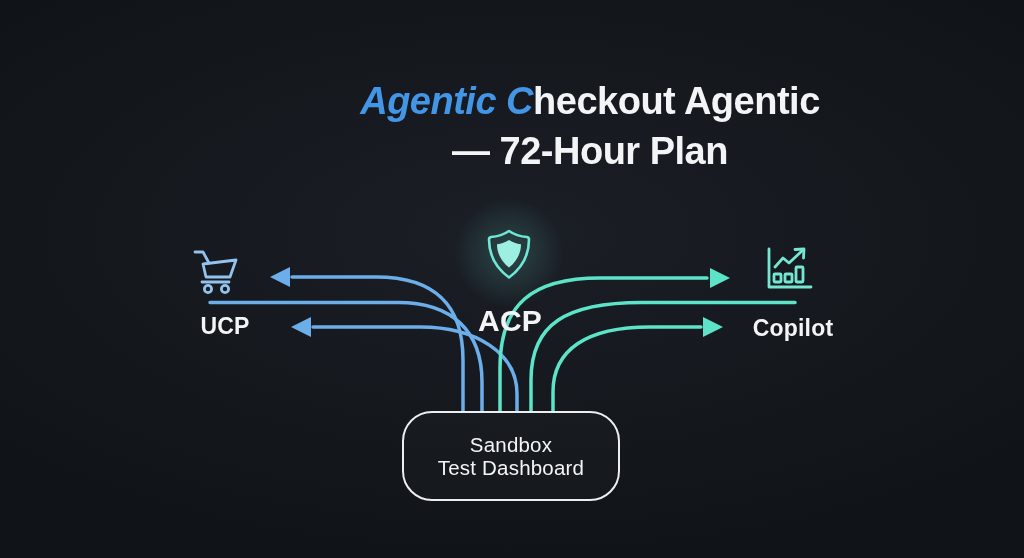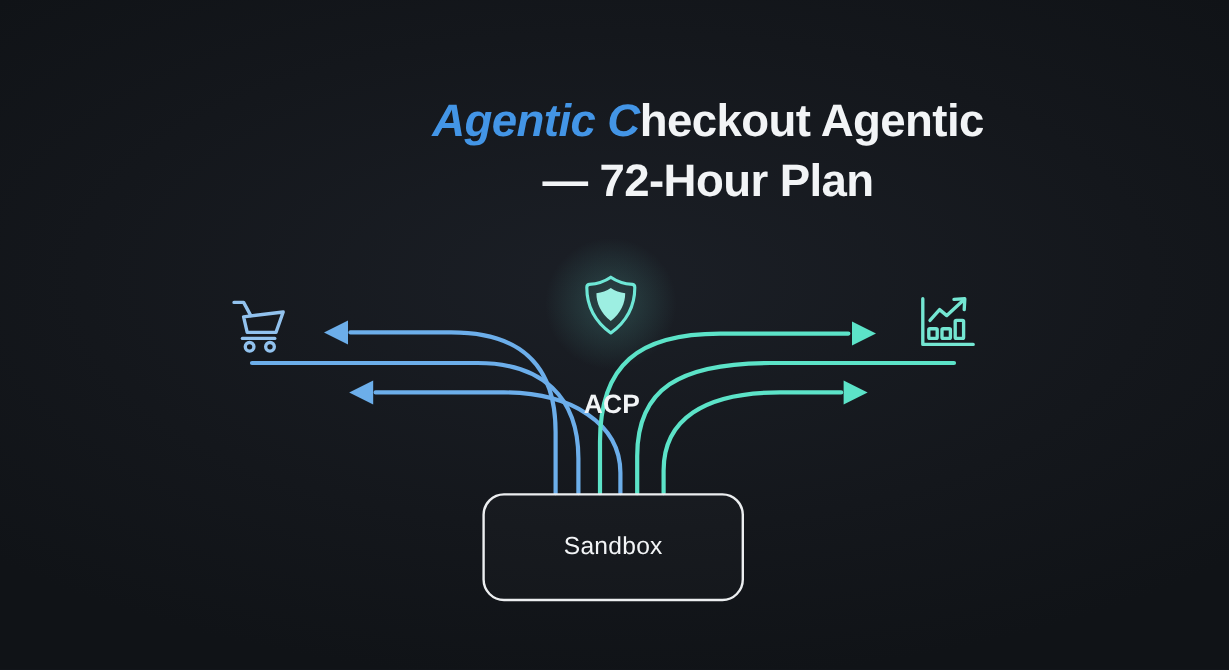--- a/index.html
+++ b/index.html
@@ -32,26 +32,26 @@
     position:absolute;left:452px;top:196px;width:114px;height:114px;border-radius:50%;
     background:radial-gradient(circle, rgba(110,231,214,0.20) 0%, rgba(110,231,214,0.07) 45%, rgba(110,231,214,0) 68%);
     pointer-events:none;
   }
   
   .node-label{
     position:absolute;color:var(--text,#f2f4f6);font-weight:600;font-size:23px;
     text-align:center;letter-spacing:0.2px;
   }
   .label-ucp{left:170px;top:313px;width:110px;}
-  .label-acp{left:460px;top:304px;width:100px;font-size:22px;margin-top:20px;}
+  .label-acp{left:460px;top:304px;width:100px;font-size:30px;}
   .label-copilot{left:733px;top:315px;width:120px;}
   
   .dashboard{
     position:absolute;left:402px;top:411px;width:214px;height:86px;
-    border:2px solid var(--dashboard-border,#eceef0);border-radius:18px;
+    border:2px solid var(--dashboard-border,#eceef0);border-radius:30px;
     background:rgba(255,255,255,0.015);
     display:flex;flex-direction:column;align-items:center;justify-content:center;
     color:var(--text,#f2f4f6);font-size:20.5px;line-height:23.5px;font-weight:500;
     text-align:center;letter-spacing:0.2px;
   }
 </style>
 </head>
 <body style="--background: #14171c; --title-accent: #4395e6; --text: #f2f4f6; --ucp-flow: #6caeea; --acp-flow: #5ce3c8; --cart-icon: #92c2ee; --shield-icon: #6ee7d6; --shield-fill: #9defe2; --chart-icon: #74e6d2; --dashboard-border: #eceef0;">
 
 <div class="stage">
@@ -80,35 +80,38 @@
 
   <svg class="icon" style="left:188px;top:245px;" width="54" height="50" viewBox="0 0 54 50">
     <g fill="none" stroke="#92c2ee" stroke-width="2.8" stroke-linecap="round" stroke-linejoin="round">
       <path d="M 7 7 H 15 L 21 18"></path>
       <path d="M 15 19 L 48 15 L 42 32 H 18 Z"></path>
       <path d="M 14 37 H 41"></path>
       <circle cx="20" cy="44" r="3.6"></circle>
       <circle cx="37" cy="44" r="3.6"></circle>
     </g>
   </svg>
+  <div class="node-label label-ucp">UCP</div>
 
   <svg class="icon" style="left:486px;top:228px;" width="46" height="54" viewBox="0 0 46 54">
     <path d="M 23 3 C 28 6.5 34 8.5 41 9 C 42.5 9.3 43 10 43 11.5 C 43 25 38 38.5 23 49.5 C 8 38.5 3 25 3 11.5 C 3 10 3.5 9.3 5 9 C 12 8.5 18 6.5 23 3 Z" fill="none" stroke="#6ee7d6" stroke-width="2.6" stroke-linejoin="round"></path>
     <path d="M 23 12 C 26.5 14.3 30.5 15.8 35 16.3 C 35 24.5 31.5 32.8 23 39.6 C 14.5 32.8 11 24.5 11 16.3 C 15.5 15.8 19.5 14.3 23 12 Z" fill="#9defe2"></path>
   </svg>
   <div class="node-label label-acp">ACP</div>
 
   <svg class="icon" style="left:762px;top:245px;" width="52" height="48" viewBox="0 0 52 48">
     <g fill="none" stroke="#74e6d2" stroke-width="2.8" stroke-linecap="round" stroke-linejoin="round">
       <path d="M 7 4 V 42 H 49"></path>
       <rect x="12" y="29" width="7" height="8" rx="1"></rect>
       <rect x="23" y="29" width="7" height="8" rx="1"></rect>
       <rect x="34" y="22" width="7" height="15" rx="1"></rect>
       <path d="M 13 22 L 21 13 L 27 18 L 41 5"></path>
       <path d="M 33 4.5 L 42 4 L 41.5 13"></path>
     </g>
   </svg>
+  <div class="node-label label-copilot">Copilot</div>
 
   <div class="dashboard">
     <div>Sandbox</div>
+    <div>Test Dashboard</div>
   </div>
 
 </div>
 
 </body></html>

